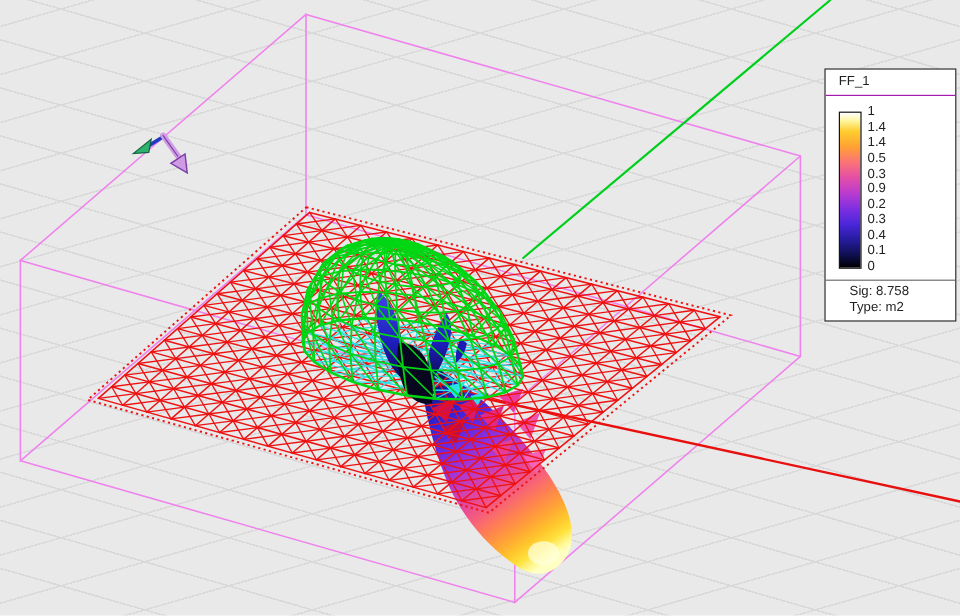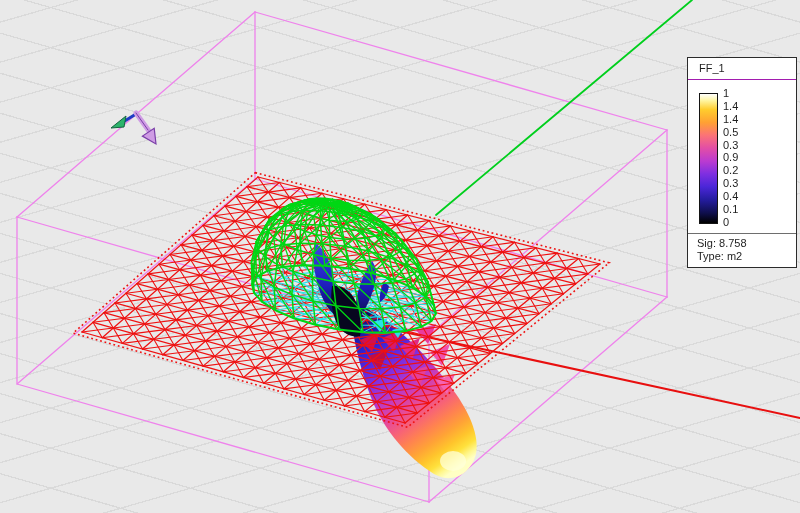--- a/index.html
+++ b/index.html
@@ -22,21 +22,21 @@
   }
   .l-title{height:21px;line-height:21px;padding-left:11px;border-bottom:1px solid #a21caf;}
   .l-type{height:21px;line-height:21px;padding-left:8px;border-bottom:1px solid #6e6e6e;}
   .l-cbwrap{position:relative;height:153px;}
   .l-bar{position:absolute;left:11px;top:13px;width:17px;height:129px;border:1px solid #141414;}
   .l-ticks{
     position:absolute;left:35px;top:7px;height:141px;
     display:flex;flex-direction:column;justify-content:space-between;
   }
   .l-ticks div{line-height:12px;font-size:11px;}
-  .l-bottom{border-top:1px solid #6e6e6e;padding:3px 0 4px 9px;line-height:13px;}
+  .l-bottom{border-top:1px solid #6e6e6e;padding:3px 0 4px 20px;line-height:13px;}
 </style>
 </head>
 <body>
 
 <div class="viewport">
   <svg width="800" height="513" viewBox="0 0 800 513">
     <defs>
         <linearGradient id="lobeGrad" gradientUnits="userSpaceOnUse" x1="350" y1="305" x2="462" y2="465">
           <stop offset="0" stop-color="#05051c"></stop>
           <stop offset="0.07" stop-color="#0e0e55"></stop>

